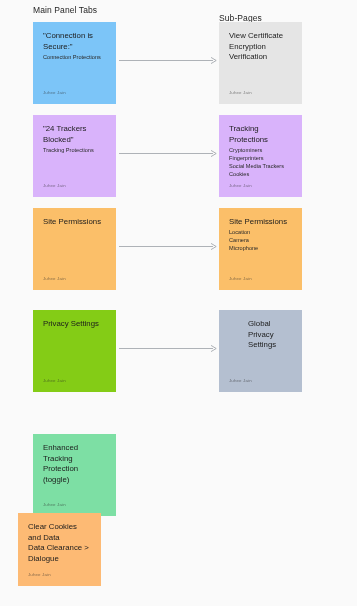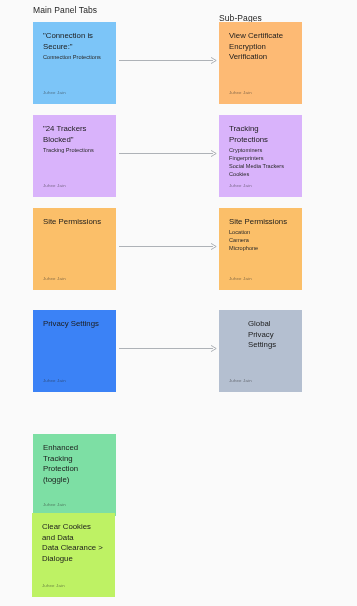--- a/index.html
+++ b/index.html
@@ -91,21 +91,21 @@
 
   <div class="col-header right">Sub-Pages</div>
 
   <div id="rows-layer">
       <div class="card" style="left: 33px; top: 22px; width: 83px; height: 82px; background: rgb(124, 197, 248);">
         <div class="card-title">"Connection is
 Secure:"</div>
         <div class="card-sub">Connection Protections</div>
         <div class="card-author">Juhee Jain</div>
       </div>
-      <div class="card" style="left: 219px; top: 22px; width: 83px; height: 82px; background: #fdba74;">
+      <div class="card" style="left: 219px; top: 22px; width: 83px; height: 82px; background: #e5e5e5;">
         <div class="card-title">View Certificate
 Encryption
 Verification</div>
         <div class="card-author">Juhee Jain</div>
       </div>
       <div class="connector" style="left: 119px; top: 56px; width: 98px;">
         <svg width="98" height="9" viewBox="0 0 98 9">
           <line x1="0" y1="4.5" x2="94" y2="4.5" stroke="#9aa0a6" stroke-width="0.8"></line>
           <polyline points="92,1.4 97.2,4.5 92,7.6" fill="none" stroke="#9aa0a6" stroke-width="0.8"></polyline>
         </svg>
@@ -144,39 +144,39 @@
           <li>Microphone</li>
         </ul>
         <div class="card-author">Juhee Jain</div>
       </div>
       <div class="connector" style="left: 119px; top: 242px; width: 98px;">
         <svg width="98" height="9" viewBox="0 0 98 9">
           <line x1="0" y1="4.5" x2="94" y2="4.5" stroke="#9aa0a6" stroke-width="0.8"></line>
           <polyline points="92,1.4 97.2,4.5 92,7.6" fill="none" stroke="#9aa0a6" stroke-width="0.8"></polyline>
         </svg>
       </div>
-      <div class="card" style="left: 33px; top: 310px; width: 83px; height: 82px; background: #3b82f6;">
+      <div class="card" style="left: 33px; top: 310px; width: 83px; height: 82px; background: #84cc16;">
         <div class="card-title">Privacy Settings</div>
         <div class="card-author">Juhee Jain</div>
       </div>
       <div class="card" style="left: 219px; top: 310px; width: 83px; height: 82px; background: rgb(180, 191, 208); padding-left: 29px;">
         <div class="card-title">Global Privacy Settings</div>
         <div class="card-author">Juhee Jain</div>
       </div>
       <div class="connector" style="left: 119px; top: 344px; width: 98px;">
         <svg width="98" height="9" viewBox="0 0 98 9">
           <line x1="0" y1="4.5" x2="94" y2="4.5" stroke="#9aa0a6" stroke-width="0.8"></line>
           <polyline points="92,1.4 97.2,4.5 92,7.6" fill="none" stroke="#9aa0a6" stroke-width="0.8"></polyline>
         </svg>
       </div>
       <div class="card" style="left: 33px; top: 434px; width: 83px; height: 82px; background: rgb(125, 223, 164);">
         <div class="card-title">Enhanced Tracking
 Protection (toggle)</div>
         <div class="card-author">Juhee Jain</div>
       </div>
-      <div class="card" style="left: 32px; top: 513px; width: 83px; height: 84px; background: #bef264;">
+      <div class="card" style="left: 18px; top: 513px; width: 83px; height: 73px; background: #fdba74;">
         <div class="card-title">Clear Cookies and Data
 Data Clearance &gt; Dialogue</div>
         <div class="card-author">Juhee Jain</div>
       </div>
     </div>
 
 </div>
 
 </body></html>

